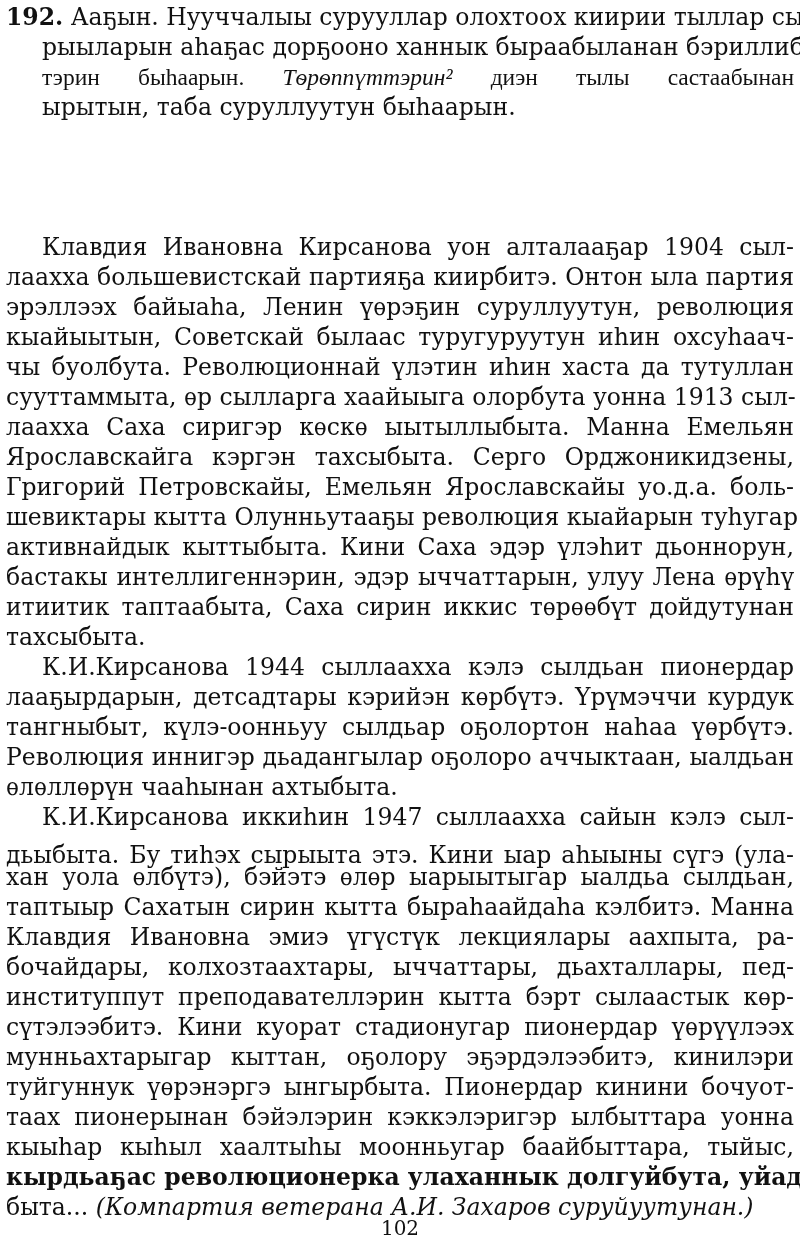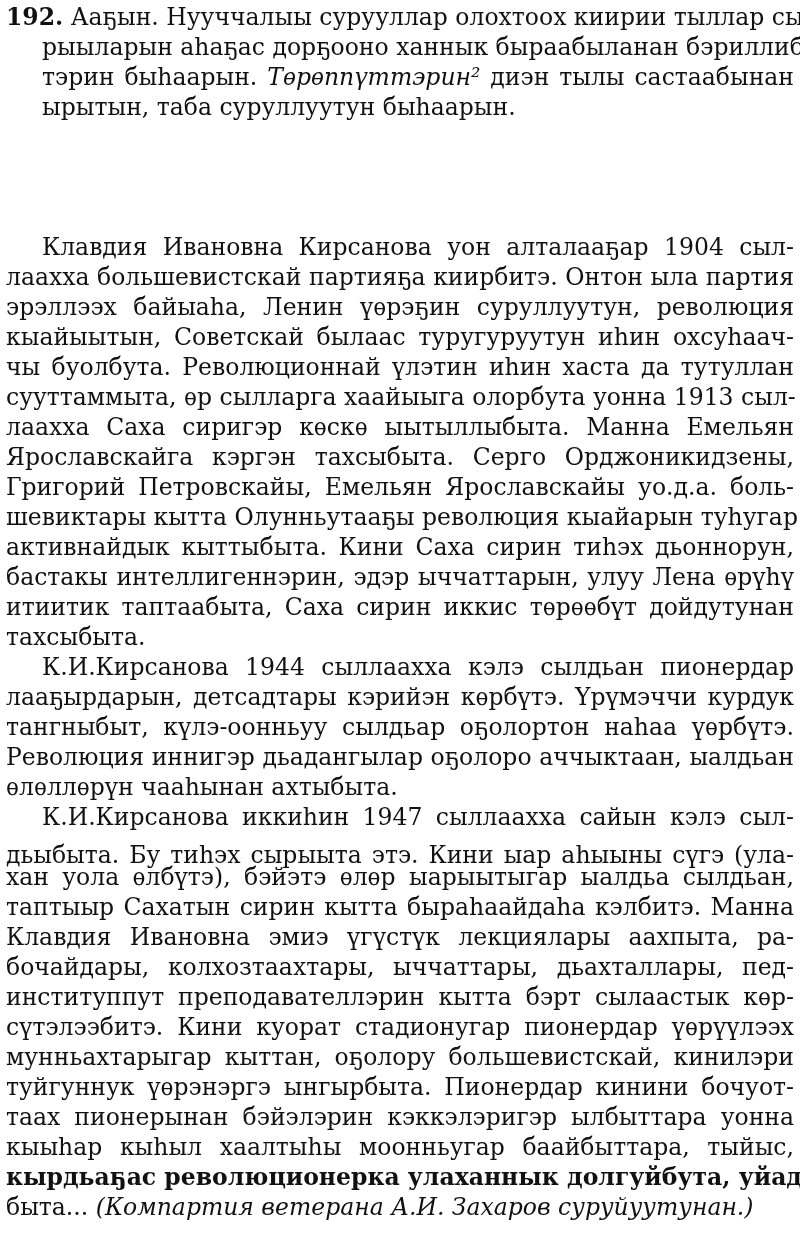--- a/index.html
+++ b/index.html
@@ -30,37 +30,37 @@
     }
   </style>
 </head>
 <body>
 
 <div class="page">
 
   <div>
     <div class="line full" style="top:2px;"><span class="ex-num">192.</span> <span>Ааҕын. Нууччалыы сурууллар олохтоох киирии тыллар сыhыа-</span></div>
     <div class="line full indent" style="top:32px;">рыыларын аhаҕас дорҕооно ханнык быраабыланан бэриллибит-</div>
-    <div class="line full indent" style="top:62px;"><span>тэрин быhаарын. </span><span class="it">Тѳрѳппүттэрин²</span><span> диэн тылы састаабынан</span></div>
+    <div class="line full indent" style="top:62px;font-family:Liberation Serif, serif;"><span>тэрин быhаарын. </span><span class="it">Тѳрѳппүттэрин²</span><span> диэн тылы састаабынан</span></div>
     <div class="line full indent last" style="top:92px;">ырытын, таба суруллуутун быhаарын.</div>
   </div>
 
 
   <div>
     <div class="line full indent" style="top:232px;">Клавдия Ивановна Кирсанова уон алталааҕар 1904 сыл-</div>
     <div class="line full" style="top:262px;">лаахха большевистскай партияҕа киирбитэ. Онтон ыла партия</div>
     <div class="line full" style="top:292px;">эрэллээх байыаhа, Ленин үѳрэҕин суруллуутун, революция</div>
     <div class="line full" style="top:322px;">кыайыытын, Советскай былаас туругуруутун иhин охсуhаач-</div>
     <div class="line full" style="top:352px;">чы буолбута. Революционнай үлэтин иhин хаста да тутуллан</div>
     <div class="line full" style="top:382px;">сууттаммыта, ѳр сылларга хаайыыга олорбута уонна 1913 сыл-</div>
     <div class="line full" style="top:412px;">лаахха Саха сиригэр кѳскѳ ыытыллыбыта. Манна Емельян</div>
     <div class="line full" style="top:442px;">Ярославскайга кэргэн тахсыбыта. Серго Орджоникидзены,</div>
     <div class="line full" style="top:472px;">Григорий Петровскайы, Емельян Ярославскайы уо.д.а. боль-</div>
     <div class="line full" style="top:502px;">шевиктары кытта Олунньутааҕы революция кыайарын туhугар</div>
-    <div class="line full" style="top:532px;">активнайдык кыттыбыта. Кини Саха сирин тиhэх дьоннорун,</div>
+    <div class="line full" style="top:532px;">активнайдык кыттыбыта. Кини Саха эдэр үлэhит дьоннорун,</div>
     <div class="line full" style="top:562px;">бастакы интеллигеннэрин, эдэр ыччаттарын, улуу Лена ѳрүhү</div>
     <div class="line full" style="top:592px;">итиитик таптаабыта, Саха сирин иккис тѳрѳѳбүт дойдутунан</div>
     <div class="line full last" style="top:622px;">тахсыбыта.</div>
   </div>
 
   <div>
     <div class="line full indent" style="top:652px;">К.И.Кирсанова 1944 сыллаахха кэлэ сылдьан пионердар</div>
     <div class="line full" style="top:682px;">лааҕырдарын, детсадтары кэрийэн кѳрбүтэ. Үрүмэччи курдук</div>
     <div class="line full" style="top:712px;">тангныбыт, күлэ-оонньуу сылдьар оҕолортон наhаа үѳрбүтэ.</div>
     <div class="line full" style="top:742px;">Революция иннигэр дьадангылар оҕолоро аччыктаан, ыалдьан</div>
@@ -69,21 +69,22 @@
 
   <div>
     <div class="line full indent" style="top:802px;">К.И.Кирсанова иккиhин 1947 сыллаахха сайын кэлэ сыл-</div>
     <div class="line full" style="top:840px;">дьыбыта. Бу тиhэх сырыыта этэ. Кини ыар аhыыны сүгэ (ула-</div>
     <div class="line full" style="top:862px;">хан уола ѳлбүтэ), бэйэтэ ѳлѳр ыарыытыгар ыалдьа сылдьан,</div>
     <div class="line full" style="top:892px;">таптыыр Сахатын сирин кытта быраhаайдаhа кэлбитэ. Манна</div>
     <div class="line full" style="top:922px;">Клавдия Ивановна эмиэ үгүстүк лекциялары аахпыта, ра-</div>
     <div class="line full" style="top:952px;">бочайдары, колхозтаахтары, ыччаттары, дьахталлары, пед-</div>
     <div class="line full" style="top:982px;">институппут преподавателлэрин кытта бэрт сылаастык кѳр-</div>
     <div class="line full" style="top:1012px;">сүтэлээбитэ. Кини куорат стадионугар пионердар үѳрүүлээх</div>
-    <div class="line full" style="top:1042px;">мунньахтарыгар кыттан, оҕолору большевистскай, кинилэри</div>
+    <div class="line full" style="top:1042px;">мунньахтарыгар кыттан, оҕолору эҕэрдэлээбитэ, кинилэри</div>
     <div class="line full" style="top:1072px;">туйгуннук үѳрэнэргэ ынгырбыта. Пионердар кинини бочуот-</div>
     <div class="line full" style="top:1102px;">таах пионерынан бэйэлэрин кэккэлэригэр ылбыттара уонна</div>
     <div class="line full" style="top:1132px;">кыыhар кыhыл хаалтыhы моонньугар баайбыттара, тыйыс,</div>
     <div class="line full" style="top:1162px;font-weight:bold;">кырдьаҕас революционерка улаханнык долгуйбута, уйадый-</div>
     <div class="line full last" style="top:1192px;"><span>быта... </span><span class="it">(Компартия ветерана А.И. Захаров суруйуутунан.)</span></div>
   </div>
 
+  <div class="pagenum">102</div>
 </div>
 
 </body></html>

